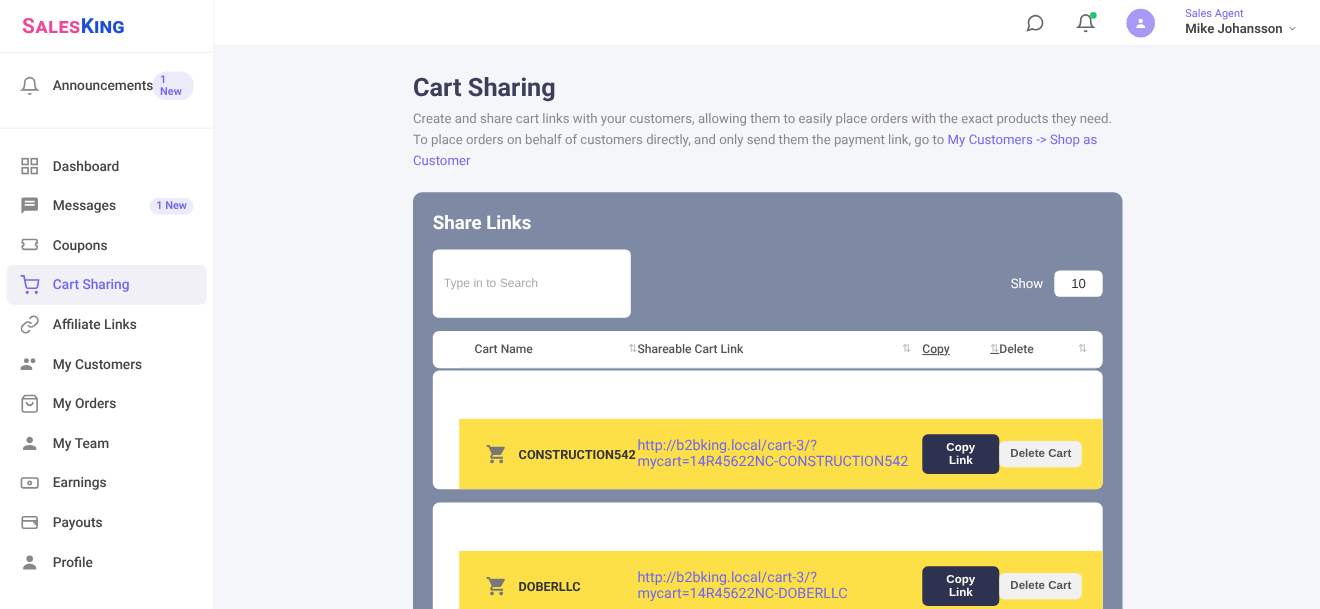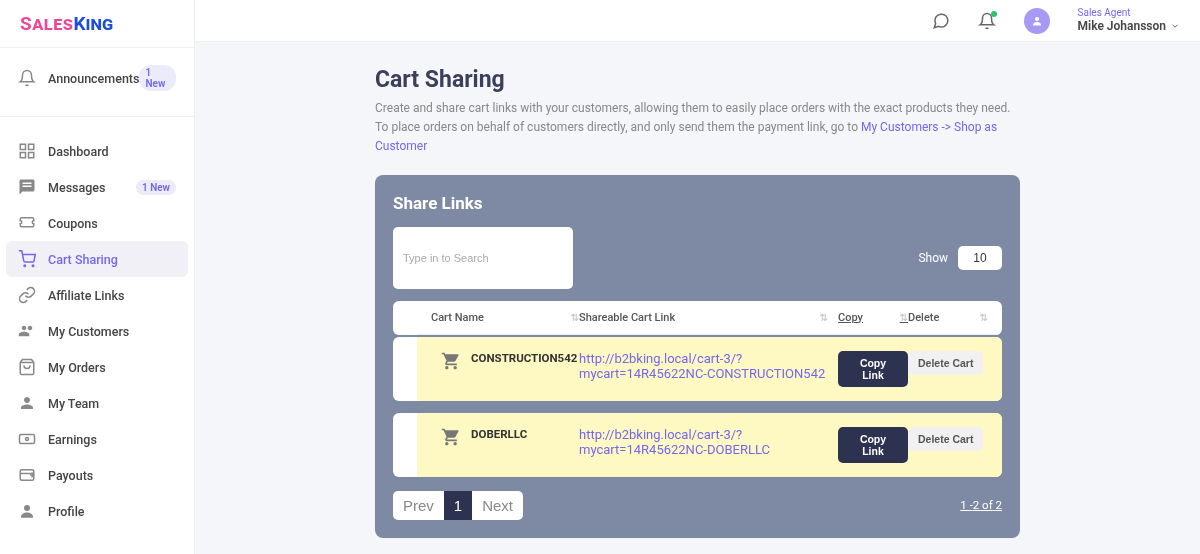--- a/index.html
+++ b/index.html
@@ -48,21 +48,21 @@
     .show-group { display: flex; align-items: center; gap: 10px; font-size: 12px; }
     .show-select { width: 44px; padding: 5px 8px; border: none; border-radius: 5px; text-align: center; color: #333; font-size: 12px; }
     
     .table-wrapper { background: #fff; border-radius: 6px; overflow: hidden; padding-left: 24px; }
     .table-header { display: flex; padding: 10px 14px; font-size: 11px; color: #555; font-weight: 500; border-bottom: 1px solid #eee; }
     .th-name { width: 148px; display: flex; align-items: center; justify-content: space-between; }
     .th-link { flex: 1; display: flex; align-items: center; justify-content: space-between; padding-right: 10px; }
     .th-copy { width: 70px; display: flex; align-items: center; justify-content: space-between; text-decoration: underline; }
     .th-delete { width: 80px; display: flex; align-items: center; justify-content: space-between; }
     .sort-icon { color: #bbb; font-size: 10px; }
-    .table-row { display: flex; padding: 14px 14px; background: #fef9c3; border-top: 1px solid #eee; }
+    .table-row { display: flex; align-items: center; padding: 14px 14px; background: #fde047; border-top: 1px solid #eee; margin-top: 44px; }
     .card .table-row:first-child { border-top: none; }
     
     .cell-icon { width: 40px; display: flex; justify-content: center; }
     .cart-icon { width: 20px; height: 20px; color: #777; }
     .cell-name { width: 108px; font-weight: 700; font-size: 11.5px; color: #333; }
     .cell-link { flex: 1; font-size: 13px; }
     .cell-link a { color: #7367f0; text-decoration: none; }
     .cell-copy { width: 70px; }
     .cell-delete { width: 80px; }
     

